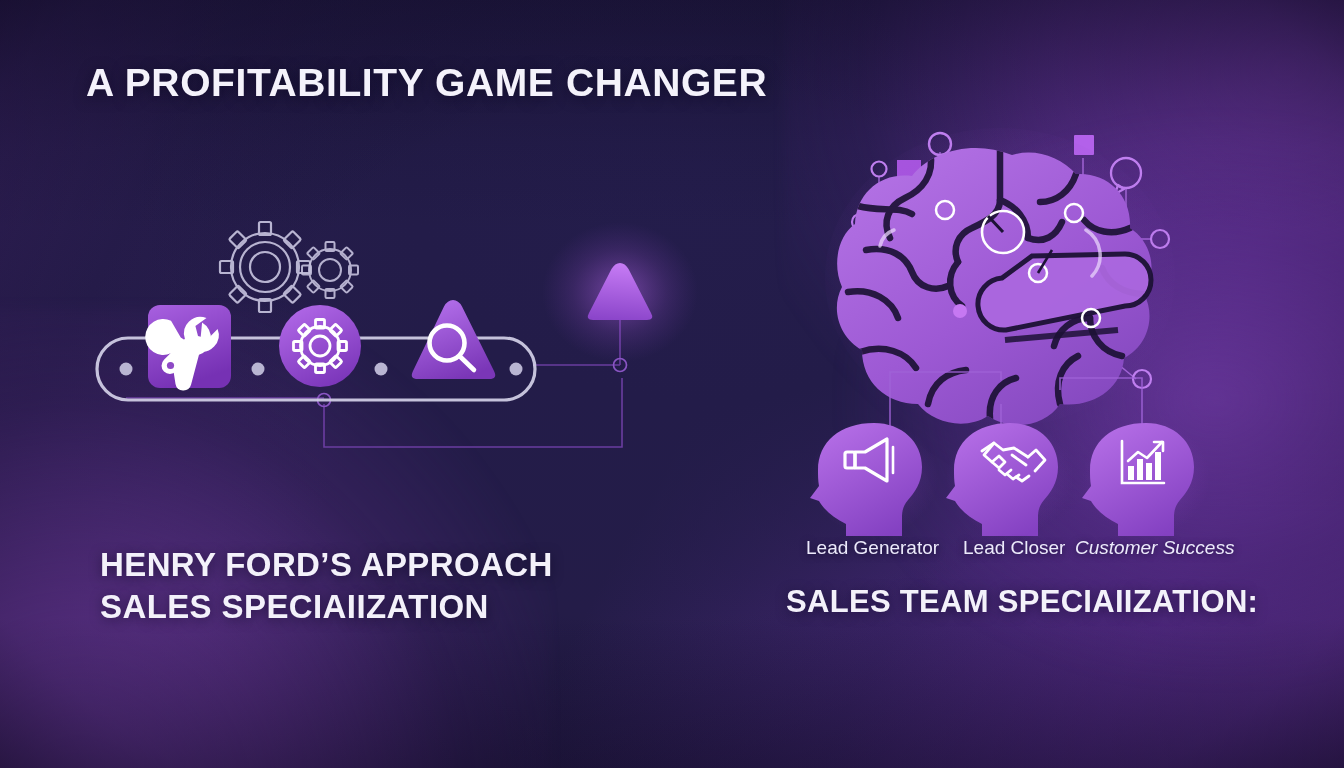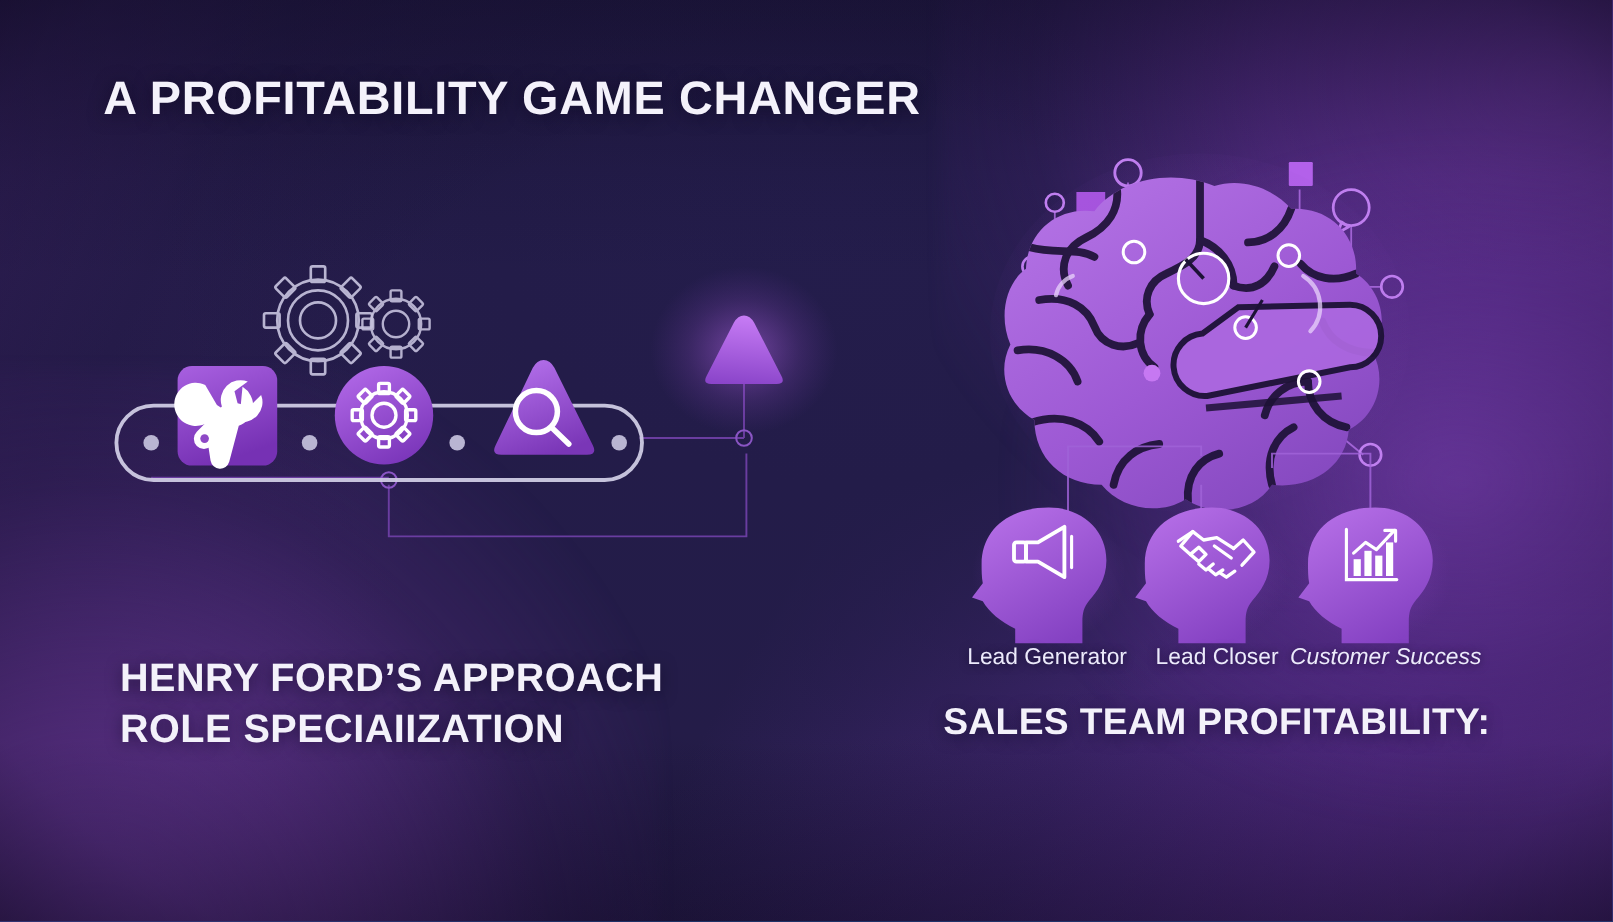--- a/index.html
+++ b/index.html
@@ -8,21 +8,21 @@
     background: #0d0a1a;
   }
   body {
     font-family: "Liberation Sans", sans-serif;
   }
   #slide {
     position: relative;
     width: 1344px;
     height: 768px;
     overflow: hidden;
-    background: #3b82f6;
+    background: #737373;
   }
   
   .bg-base {
     position: absolute;
     inset: 0;
     background:
       radial-gradient(ellipse 760px 620px at 52% 22%, #241d4c 0%, #231c49 38%, rgba(40,30,85,0) 74%),
       linear-gradient(118deg,
         #3a2566 0%,
         #2a1f52 14%,
@@ -478,24 +478,24 @@
           <path d="M1154 442 h 9 v 9"></path>
         </g>
       </g>
     </g>
   </svg>
 
   <div class="slide-title">A PROFITABILITY GAME CHANGER</div>
 
   <div class="left-caption">
     <div class="l1">HENRY FORD’S APPROACH</div>
-    <div class="l2">ROLE SPECIAIIZATION</div>
+    <div class="l2">SALES SPECIAIIZATION</div>
   </div>
 
   <div class="right-caption">
-    <div class="l1">SALES TEAM PROFITABILITY:</div>
+    <div class="l1">SALES TEAM SPECIAIIZATION:</div>
   </div>
 
   <div class="persona-label p0">Lead Generator</div>
   <div class="persona-label p1">Lead Closer</div>
   <div class="persona-label p2">Customer Success</div>
 
 </div>
 
 </body></html>

